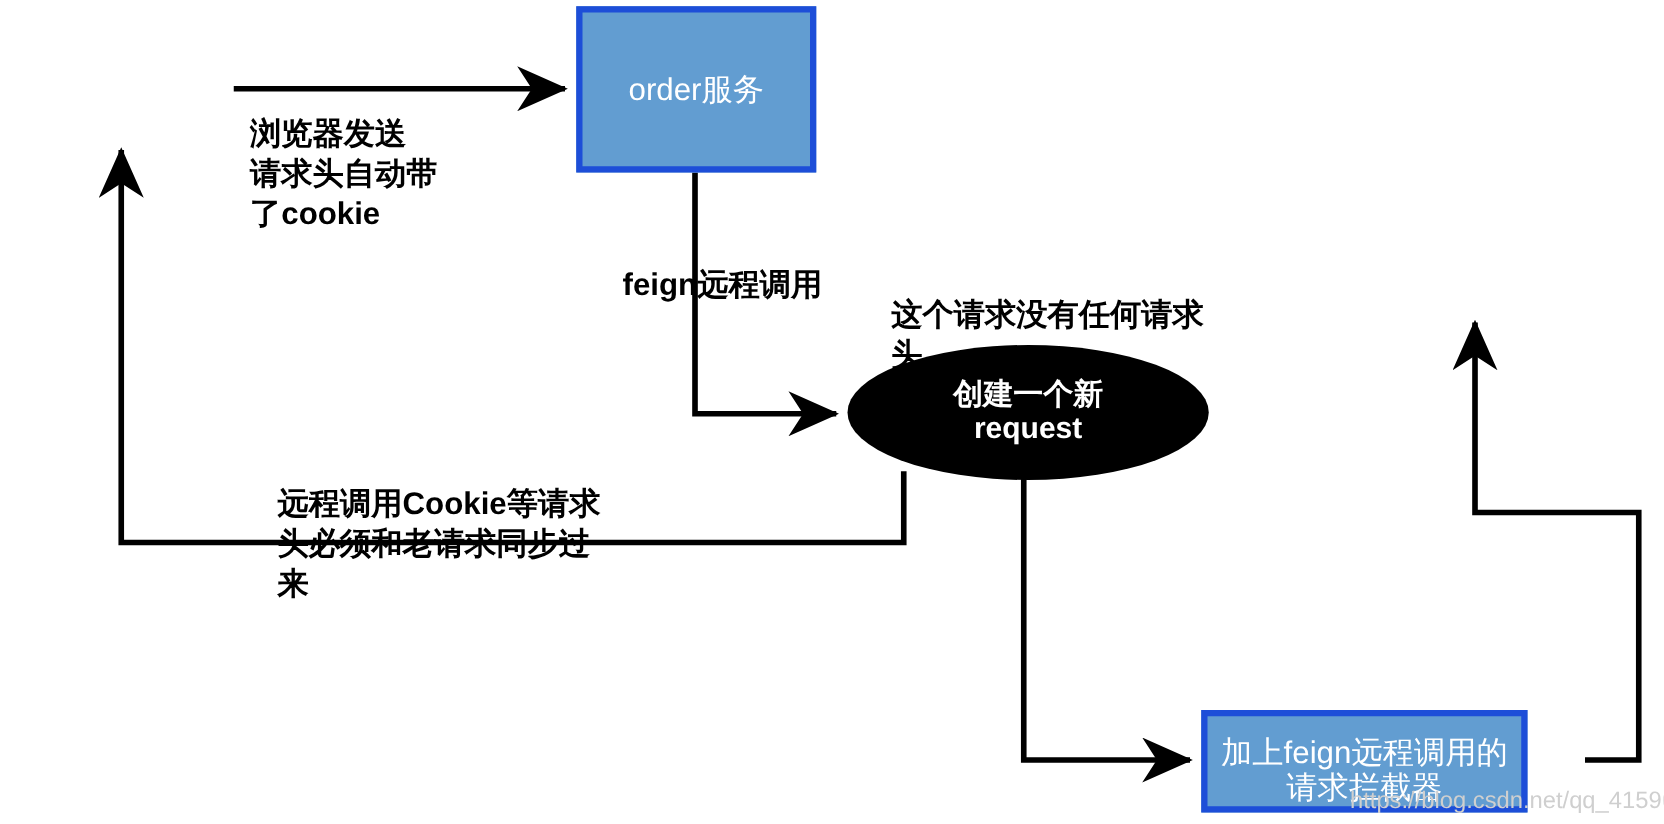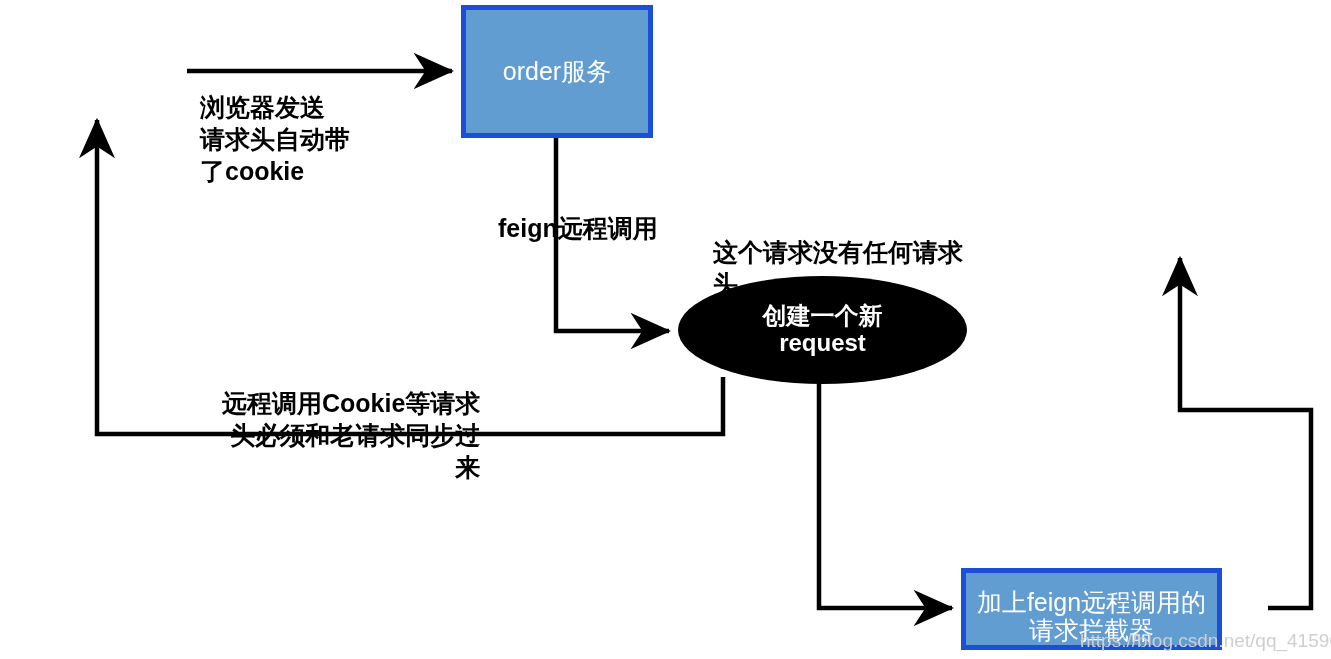--- a/index.html
+++ b/index.html
@@ -115,21 +115,20 @@
   }
   .label-noheader {
     left: 713px;
     top: 236px;
     z-index: 4;
   }
   .label-sync {
     left: 222px;
     top: 387px;
     z-index: 6;
-    text-align: right;
   }
   .watermark {
     position: absolute;
     left: 1080px;
     top: 630px;
     font-size: 19px;
     color: #CFCFCF;
     z-index: 8;
     white-space: nowrap;
   }

